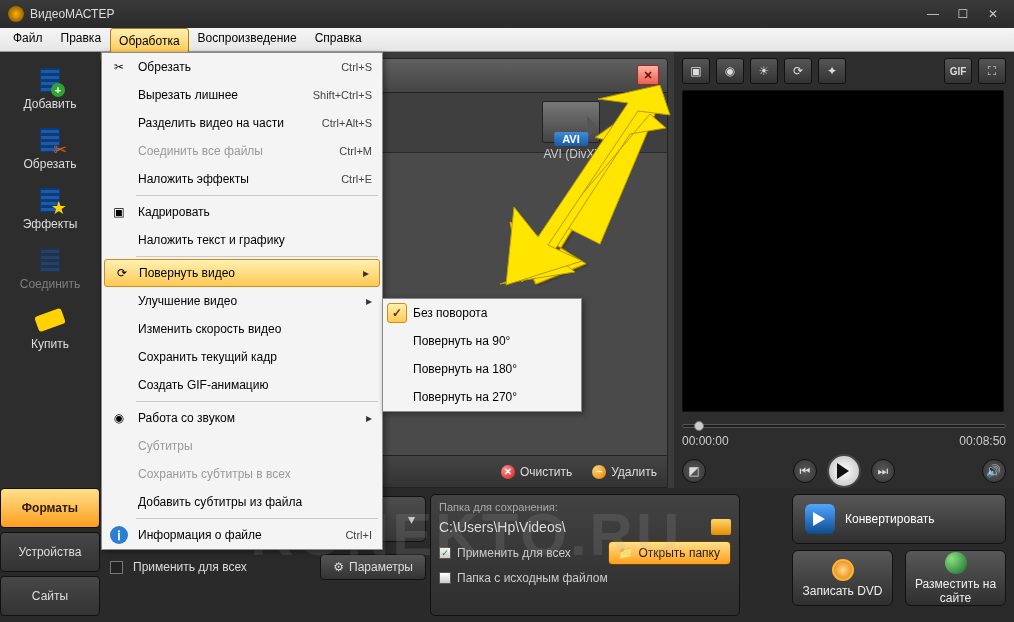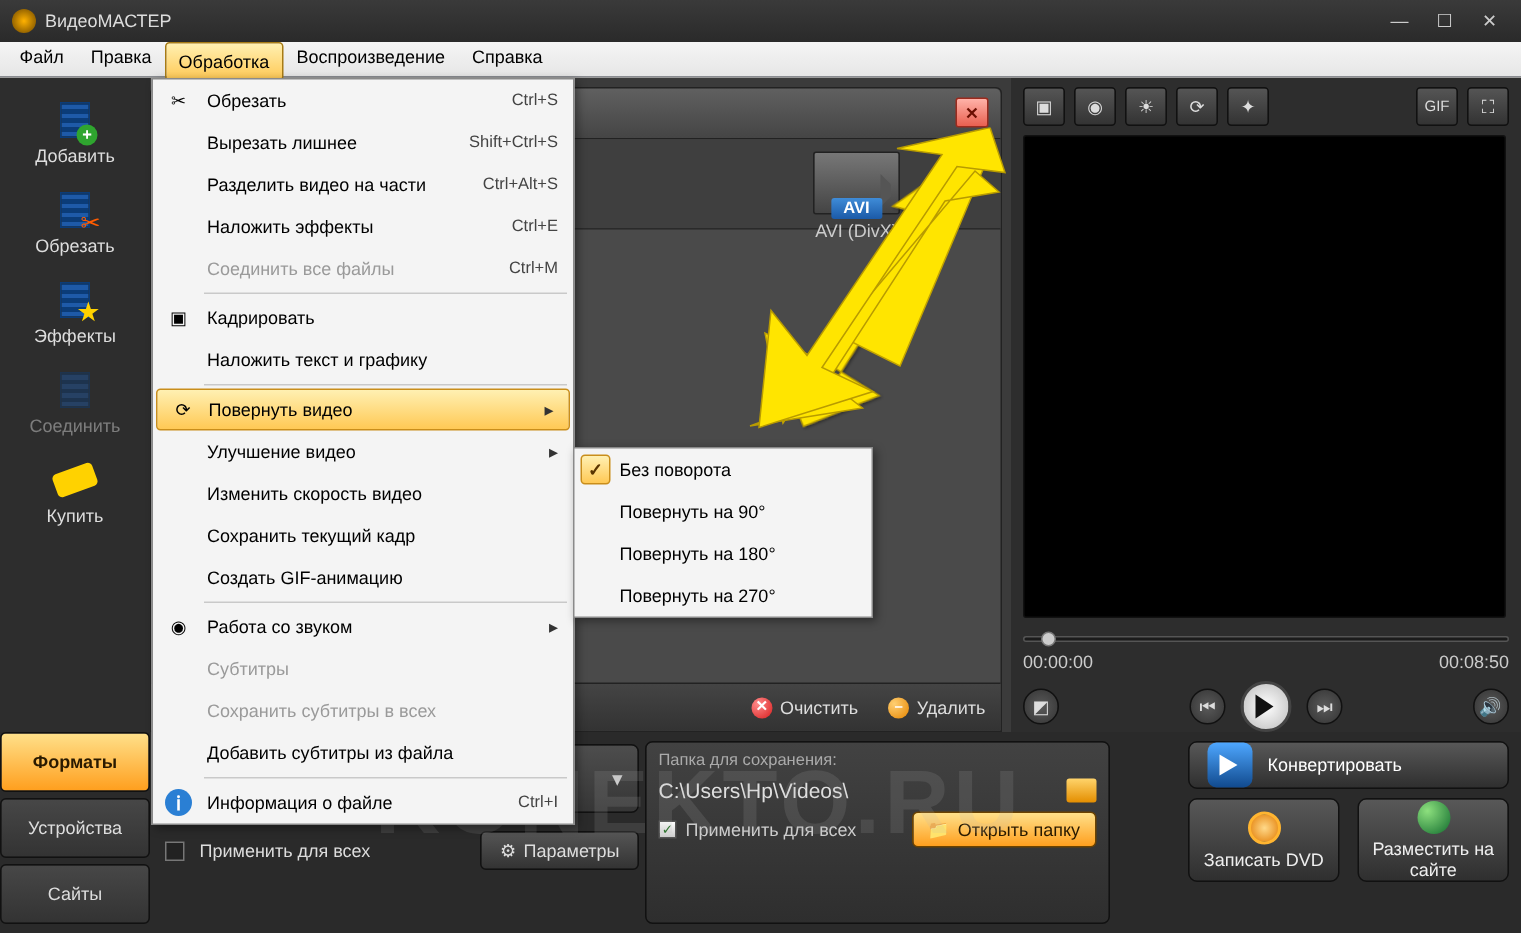--- a/index.html
+++ b/index.html
@@ -1,17 +1,17 @@
 <!DOCTYPE html>
 <html><head>
 <meta charset="utf-8">
 <style>
 *{margin:0;padding:0;box-sizing:border-box;font-family:Tahoma,Arial,sans-serif;font-size:12px;user-select:none}
 body{background:#000;overflow:hidden}
-.app{width:1014px;height:622px;background:#0f172a;position:relative}
+.app{width:1014px;height:622px;background:#0c4a6e;position:relative}
 .titlebar{height:28px;background:linear-gradient(#3a3a3a,#2a2a2a);display:flex;align-items:center;padding:0 8px;color:#ddd}
 .titlebar .logo{width:16px;height:16px;border-radius:50%;background:radial-gradient(circle,#ffb200,#6b4500);margin-right:6px}
 .titlebar .spacer{flex:1}
 .titlebar .winbtn{width:26px;height:16px;margin-left:4px;display:flex;align-items:center;justify-content:center;color:#ccc;cursor:pointer}
 .menubar{height:24px;background:linear-gradient(#f5f5f5,#e6e6e6);display:flex;align-items:flex-start;padding:0 4px;border-bottom:1px solid #999}
 .menubar .mi{padding:0 9px;height:20px;display:flex;align-items:center;color:#000;cursor:pointer}
 .menubar .mi.active{background:linear-gradient(#fff0b2,#ffc955);border:1px solid #a77b15;border-radius:3px;padding:12px 8px}
 .workarea{display:flex;height:436px;background:#3b3b3b}
 .sidebar{width:100px;background:#2d2d2d;display:flex;flex-direction:column;align-items:center;padding-top:8px;gap:4px}
 .sbtn{width:84px;height:56px;display:flex;flex-direction:column;align-items:center;justify-content:center;gap:3px;color:#ddd;cursor:pointer;border-radius:4px}
@@ -68,21 +68,21 @@
 .pbtn{height:26px;padding:0 12px;background:linear-gradient(#555,#333);border:1px solid #111;border-radius:4px;color:#ddd;display:flex;align-items:center;gap:5px;cursor:pointer;margin-left:auto}
 .savebox{width:310px;padding:6px 8px;background:linear-gradient(#424242,#2e2e2e);border:1px solid #111;border-radius:5px;margin:6px 0;color:#ccc;display:flex;flex-direction:column;gap:6px}
 .savebox .title{font-size:11px;color:#aaa}
 .pathrow{display:flex;align-items:center;gap:8px}
 .pathrow .path{flex:1;font-size:14px;color:#dedede}
 .fldr{width:20px;height:16px;background:linear-gradient(#ffd46b,#e48e00);border-radius:2px}
 .cbrow{display:flex;align-items:center;gap:6px}
 .cbx2{width:12px;height:12px;background:linear-gradient(#fff,#ccc);border:1px solid #555;display:flex;align-items:center;justify-content:center;font-size:9px;color:#1a6b1a}
 .ofolder{height:24px;padding:0 10px;background:linear-gradient(#ffe08a,#ff9f1e);border:1px solid #6b4200;border-radius:4px;color:#2a1a00;display:flex;align-items:center;gap:5px;cursor:pointer;margin-left:auto}
 .actioncol{width:230px;padding:6px 8px;display:flex;flex-direction:column;gap:6px}
-.bigbtn{height:32px;background:linear-gradient(#585858,#2f2f2f);border:1px solid #111;border-radius:6px;display:flex;align-items:center;gap:10px;padding:0 12px;color:#fff;font-size:16px;cursor:pointer}
+.bigbtn{height:50px;background:linear-gradient(#585858,#2f2f2f);border:1px solid #111;border-radius:6px;display:flex;align-items:center;gap:10px;padding:0 12px;color:#fff;font-size:16px;cursor:pointer}
 .bigic{width:30px;height:30px;border-radius:6px;background:linear-gradient(#4ea7ff,#114a8e);display:flex;align-items:center;justify-content:center}
 .bigic:after{content:"";width:0;height:0;border:7px solid transparent;border-left:12px solid #fff;margin-left:5px}
 .pairrow{display:flex;gap:12px}
 .smbtn{flex:1;height:56px;background:linear-gradient(#585858,#2f2f2f);border:1px solid #111;border-radius:6px;display:flex;flex-direction:column;align-items:center;justify-content:center;gap:3px;color:#eee;cursor:pointer;font-size:11px;text-align:center}
 .disk{width:22px;height:22px;border-radius:50%;border:2px solid #ffb531;background:radial-gradient(circle,#ffd98a,#e27a00)}
 .globe{width:22px;height:22px;border-radius:50%;background:radial-gradient(circle at 30% 30%,#8de07e,#116b2e)}
 
 .dropdown{position:absolute;left:101px;top:52px;width:282px;background:#f4f4f4;border:1px solid #8a8a8a;box-shadow:2px 2px 6px rgba(0,0,0,.4);z-index:10}
 .dd-row{height:28px;display:flex;align-items:center;padding:0 10px 0 36px;position:relative;cursor:pointer}
 .dd-row .ic{position:absolute;left:8px;width:18px;height:18px;display:flex;align-items:center;justify-content:center}
@@ -191,21 +191,21 @@
     </div>
 
     <div class="previewcol">
       <div class="tbrow">
         <div class="tbtn">▣</div>
         <div class="tbtn">◉</div>
         <div class="tbtn">☀</div>
         <div class="tbtn">⟳</div>
         <div class="tbtn">✦</div>
         <div class="gap"></div>
-        <div class="tbtn" style="font-size:10px;font-weight:normal">GIF</div>
+        <div class="tbtn" style="font-size:10px;font-weight:bold">GIF</div>
         <div class="tbtn">⛶</div>
       </div>
       <div class="preview"></div>
       <div class="timeline">
           <div class="track"></div>
           <div class="thumb"></div>
         </div>
       <div class="timerow">
           <span>00:00:00</span>
           <span>00:08:50</span>
@@ -252,20 +252,24 @@
           <div class="fldr"></div>
         </div>
         <div class="cbrow">
           <div class="cbx2">✓</div>
           <span>Применить для всех</span>
           <div class="ofolder">
               <span>📁</span>
               <span>Открыть папку</span>
             </div>
         </div>
+        <div class="cbrow">
+          <div class="cbx2"></div>
+          <span>Папка с исходным файлом</span>
+        </div>
       </div>
     </div>
     <div class="actioncol">
       <div class="bigbtn">
           <div class="bigic"></div>
           <span>Конвертировать</span>
         </div>
       <div class="pairrow">
         <div class="smbtn">
             <div class="disk"></div>
@@ -286,27 +290,27 @@
         <span class="sc">Ctrl+S</span>
       </div>
       <div class="dd-row">
         <span>Вырезать лишнее</span>
         <span class="sc">Shift+Ctrl+S</span>
       </div>
       <div class="dd-row">
         <span>Разделить видео на части</span>
         <span class="sc">Ctrl+Alt+S</span>
       </div>
-      <div class="dd-row">
-        <span>Наложить эффекты</span>
-        <span class="sc">Ctrl+E</span>
-      </div>
       <div class="dd-row dis">
         <span>Соединить все файлы</span>
         <span class="sc">Ctrl+M</span>
+      </div>
+      <div class="dd-row">
+        <span>Наложить эффекты</span>
+        <span class="sc">Ctrl+E</span>
       </div>
       <div class="dd-sep"></div>
       <div class="dd-row">
         <div class="ic">▣</div>
         <span>Кадрировать</span>
       </div>
       <div class="dd-row">
         <span>Наложить текст и графику</span>
       </div>
       <div class="dd-sep"></div>

